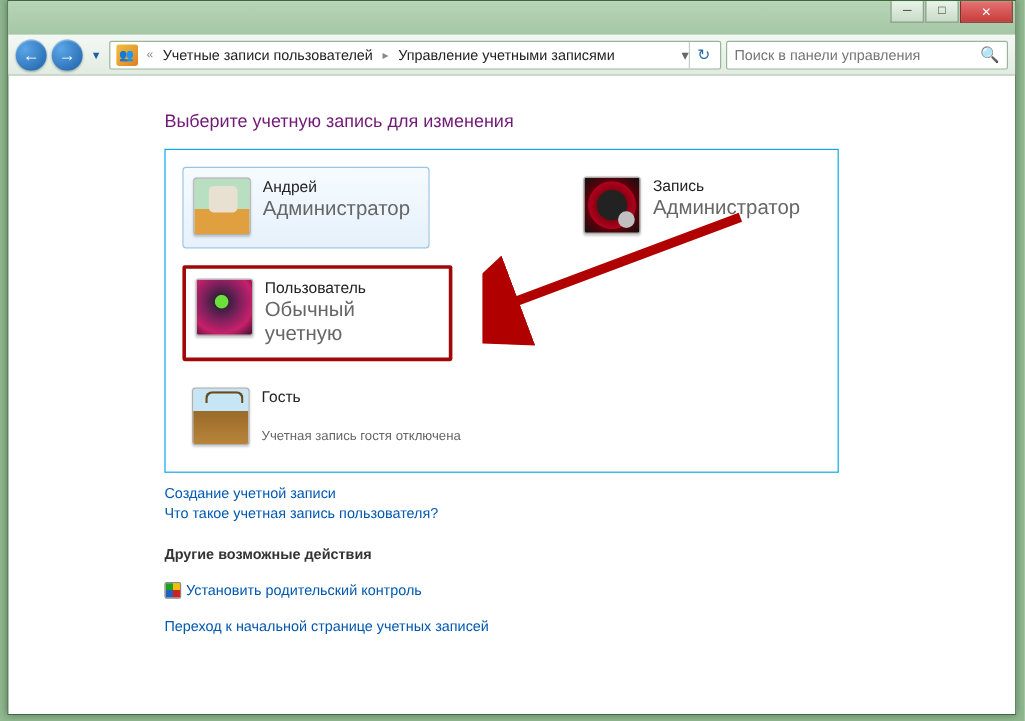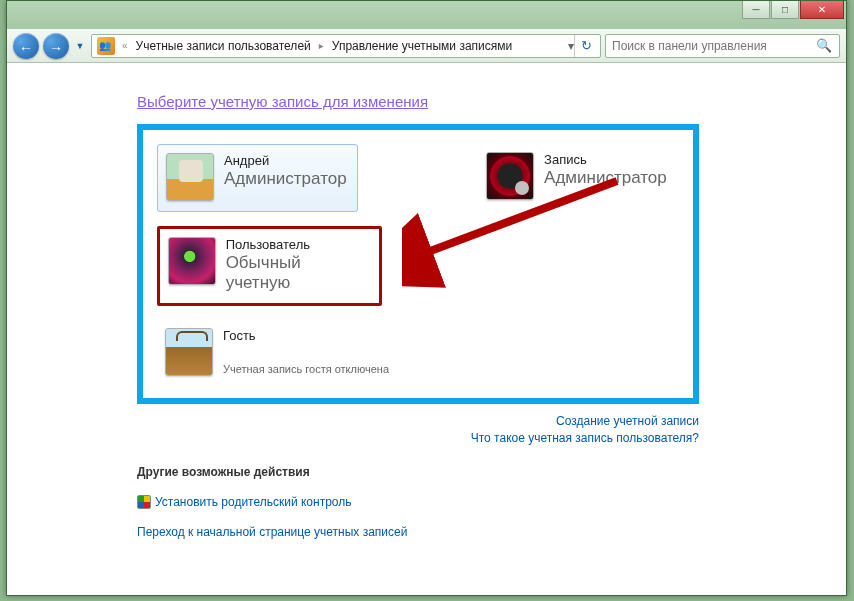--- a/index.html
+++ b/index.html
@@ -111,28 +111,27 @@
     color:#888;
     background:transparent;
   }
   .searchbox .mag { color:#2a6aa8; font-size:13px; }
   .content {
     padding: 30px 0 0 130px;
     color:#333;
   }
   .page-heading {
     font-size:15px;
-    color:#8b5cf6;
+    color:#701a75;
     font-weight:normal;
     margin-bottom:14px;
-    text-decoration:underline;
   }
   .accounts-box {
     width:562px;
-    border:6px solid #0ea5e9;
+    border:1px solid #0ea5e9;
     background:#fff;
     padding:14px 14px 12px 14px;
   }
   .account-row { display:flex; gap:120px; }
   .account-item {
     display:flex;
     gap:10px;
     padding:8px 10px 10px 8px;
     width:225px;
   }
@@ -181,21 +180,20 @@
     border:2px solid #6a4a1a; border-bottom:none; border-radius:6px 6px 0 0;
   }
   .acc-text .name { font-size:13px; color:#222; }
   .acc-text .role { font-size:17px; color:#666; margin-top:1px; }
   .spacer-row { margin-top:14px; }
   .guest-row { margin-top:14px; }
   .guest-row .acc-text .role { font-size:11px;margin-top:20px; }
   .links-below {
     margin-top:10px;
     width:562px;
-    text-align:right;
   }
   .links-below a, .other-links a {
     color:#0058b0;
     text-decoration:none;
     font-size:12px;
   }
   .links-below div { margin-top:3px; }
   .other-section {
     margin-top:20px;
     width:562px;

